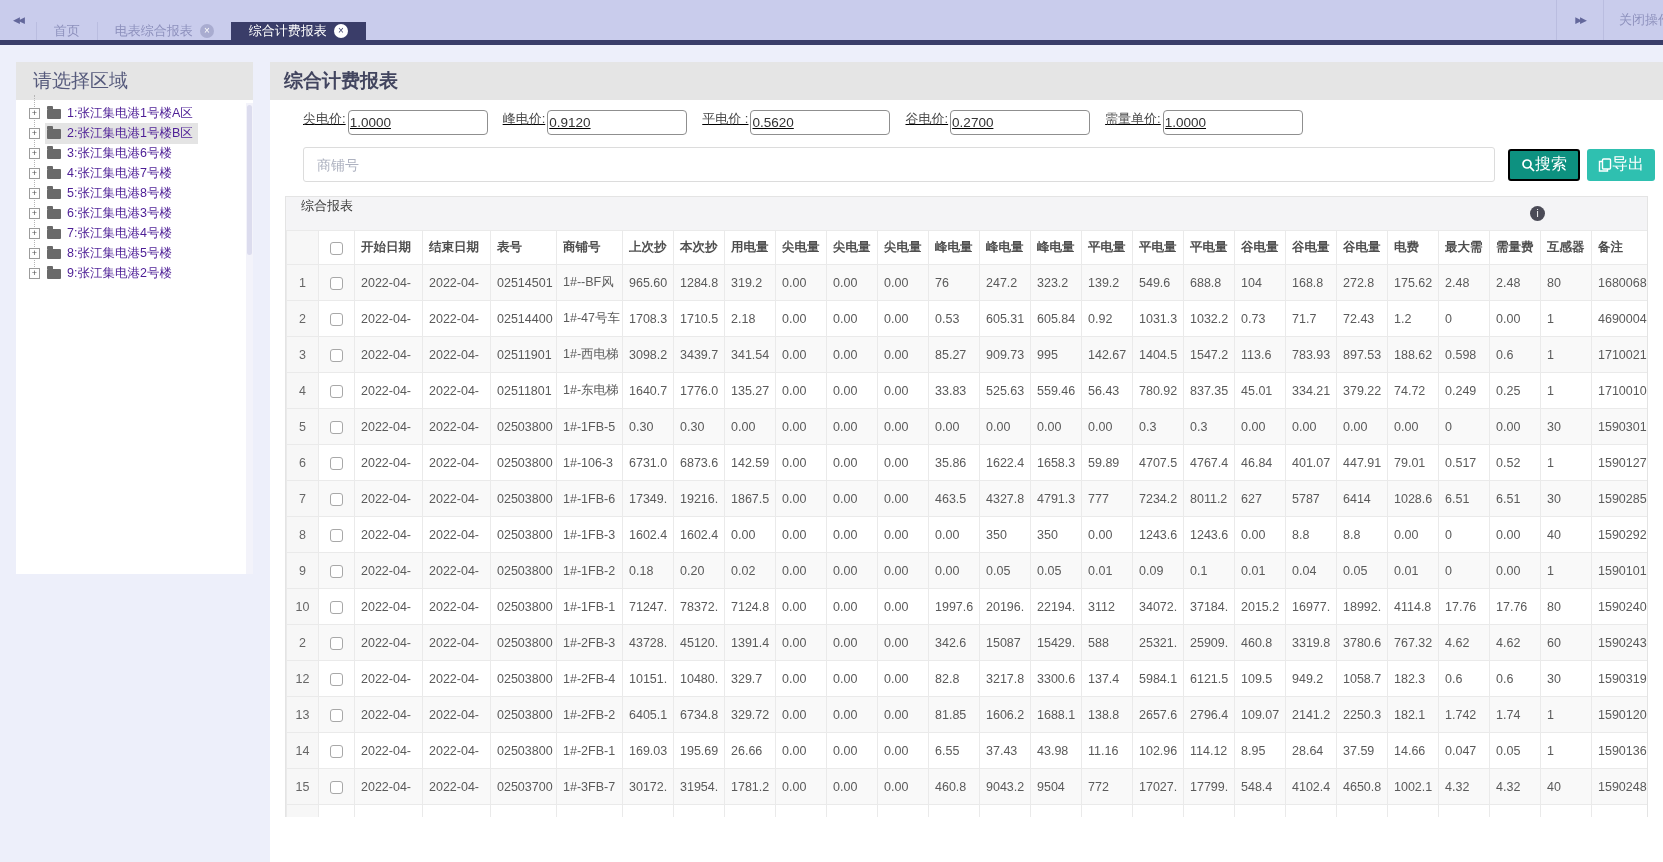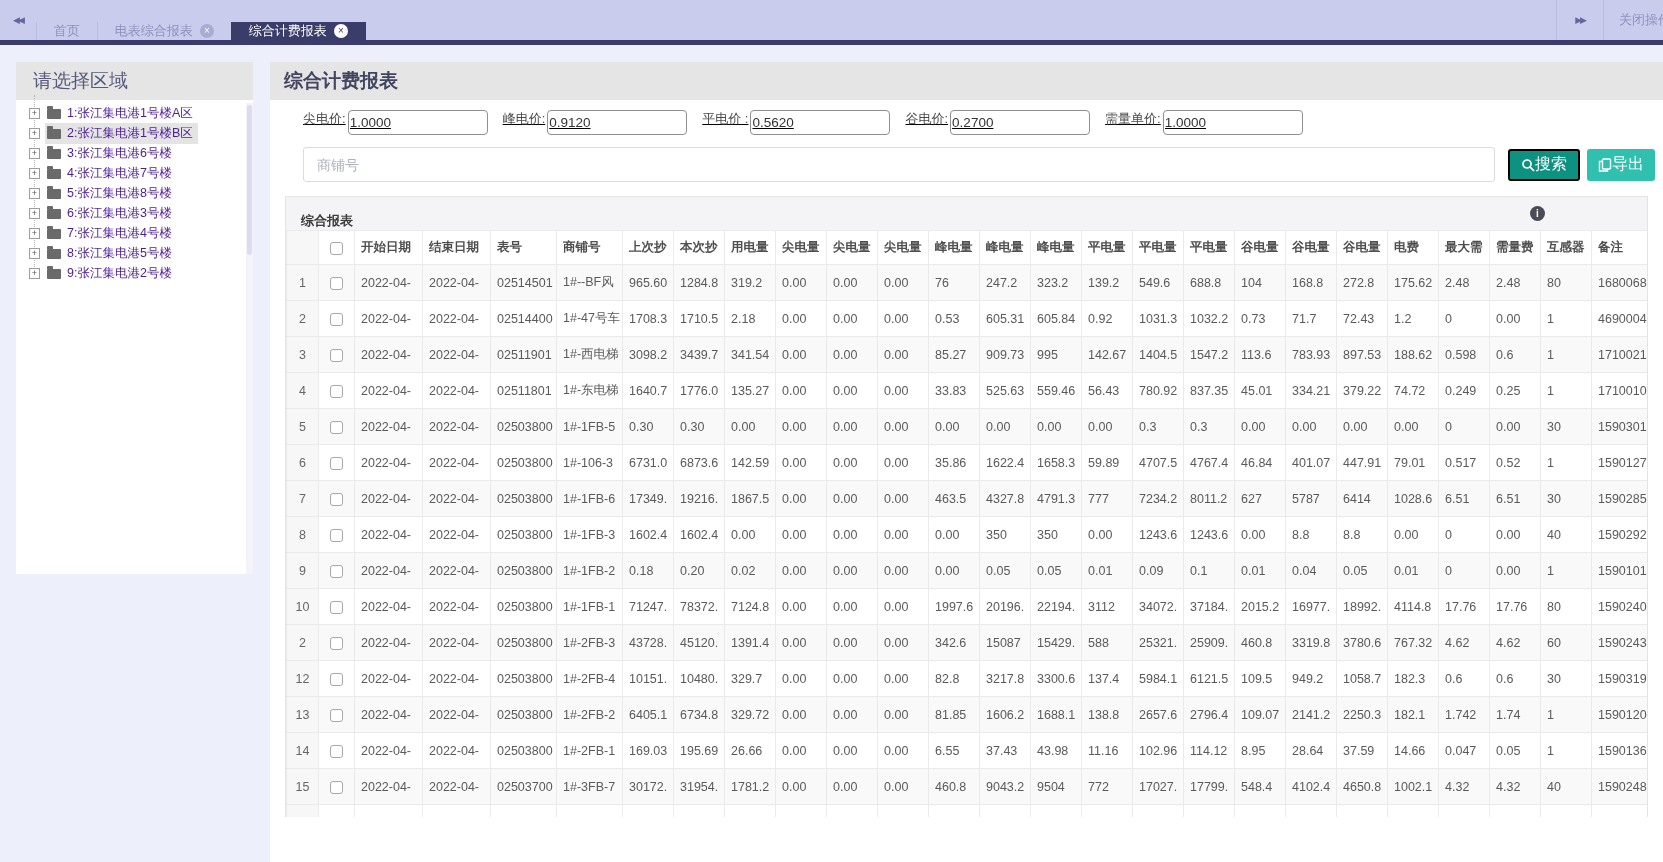--- a/index.html
+++ b/index.html
@@ -57,21 +57,21 @@
   .search-row { margin-top:12px; }
   .shop-input { width:1192px; height:35px; border:1px solid #dcdcdc; border-radius:3px; padding:0 13px; font-size:14px; color:#333; font-family:inherit; }
   .shop-input::placeholder { color:#aeb2c0; }
   .btn { height:32px; border:none; border-radius:3px; color:#fff; font-size:16px; display:flex; align-items:center; gap:0; padding:0 11px; font-family:inherit; cursor:pointer; white-space:nowrap;justify-content:space-between; }
   .btn.search { background:#0d9180; border:2px solid #000; margin-left:13px; }
   .btn.export { background:#2fc0b0; margin-left:7px; }
   .btn svg { flex:none; }
 
   
   .table-section { margin:14px 15px 0 15px; border:1px solid #e4e4e4; border-bottom:none; }
-  .section-header { height:33px; background:#f4f4f6; display:flex; align-items:flex-end; padding:0 15px; font-size:13px; font-weight:bold; color:#3c3c3c; position:relative; }
+  .section-header { height:33px; background:#f4f4f6; display:flex; align-items:flex-start; padding:0 15px; font-size:13px; font-weight:normal; color:#3c3c3c; position:relative; }
   .info-dot { position:absolute; right:102px; top:9px; width:15px; height:15px; border-radius:50%; background:#4b4b57; color:#fff; font-size:10px; line-height:15px; text-align:center; cursor:pointer; }
   .table-clip { overflow:hidden; height:587px; }
   table { border-collapse:collapse; table-layout:fixed; width:1418px; font-size:12.5px; color:#5a5a5a; }
   col.c-num { width:32px; } col.c-cb { width:36px; } col.c-date { width:68px; }
   col.c-meter { width:66px; } col.c-shop { width:66px; } col.c-n { width:51px; } col.c-remark { width:160px; }
   th,td { border:1px solid #eaeaea; height:36px; padding:0 6px; text-align:left; white-space:nowrap; overflow:hidden; }
   thead th { height:34px; color:#4e4e4e; font-weight:bold; background:#fff; }
   td.num-col, th.num-col { background:#f7f7f7; text-align:center; color:#666; }
   td.cb-col, th.cb-col { text-align:center; }
   td.cb-col .cb, th.cb-col .cb { border-radius:3px; vertical-align:middle; }

